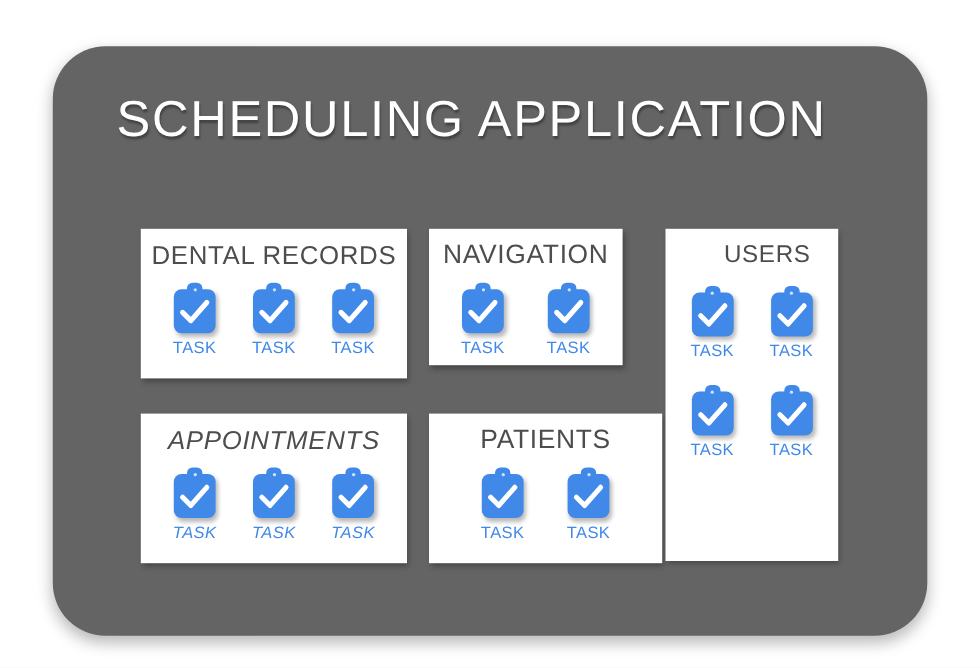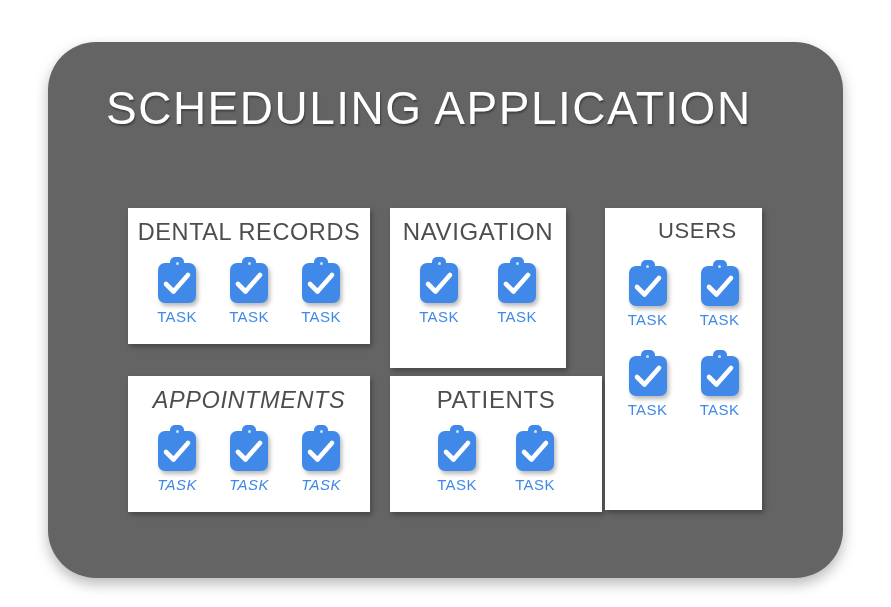--- a/index.html
+++ b/index.html
@@ -62,21 +62,21 @@
   .card {
     position: absolute;
     background: #ffffff;
     box-shadow: 2px 3px 5px rgba(0,0,0,0.30);
     box-sizing: border-box;
     overflow: hidden;
   }
 
   
   .card.c-dental      { left: 0px;   top: 0px;   width: 242px; height: 136px; }
-  .card.c-navigation  { left: 262px; top: 0px;   width: 176px; height: 160px; }
+  .card.c-navigation  { left: 262px; top: 0px;   width: 176px; height: 124px; }
   
   .card.c-appointments{ left: 0px;   top: 168px; width: 242px; height: 136px; font-style: italic; }
   .card.c-patients    { left: 262px; top: 168px; width: 212px; height: 136px; }
   
   .card.c-users       { left: 477px; top: 0px;   width: 157px; height: 302px; }
 
   .card-title {
     text-align: center;
     color: #4d4d4d;
     font-size: 24px;

